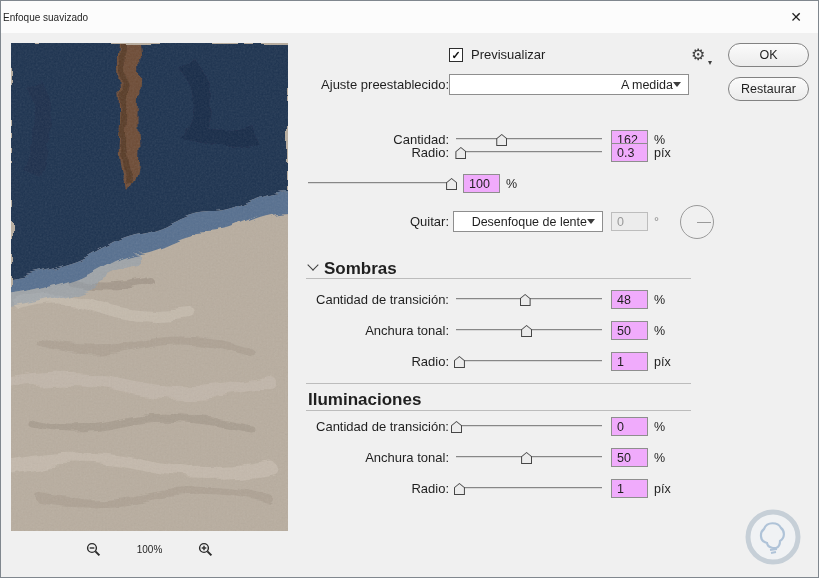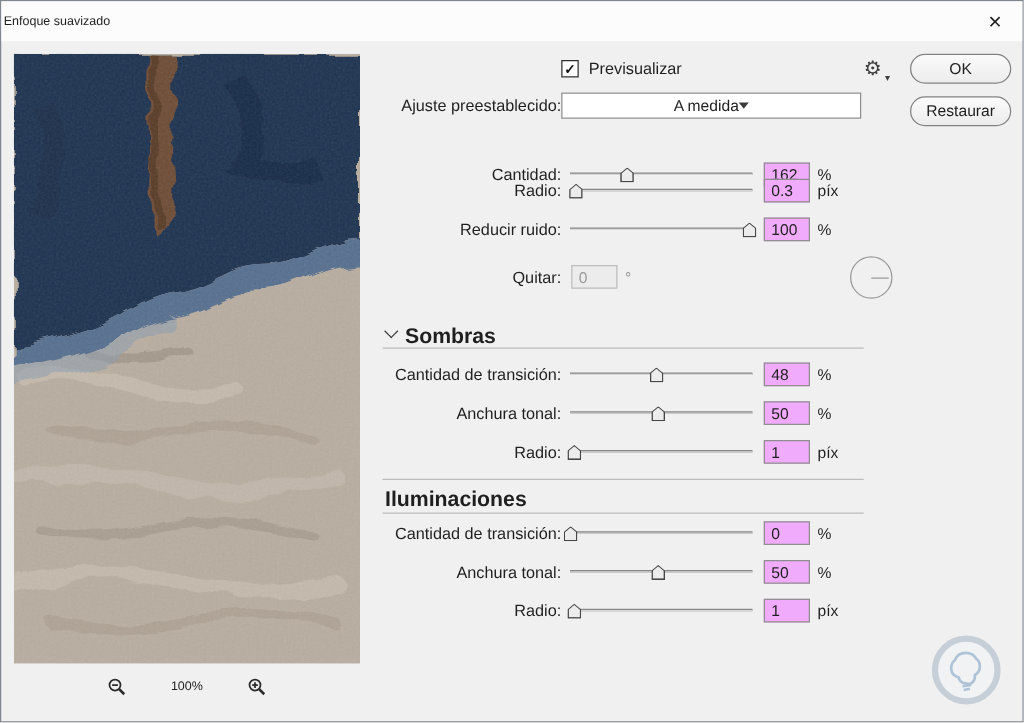--- a/index.html
+++ b/index.html
@@ -21,21 +21,21 @@
   .thumb{position:absolute;top:5px;width:11px;height:12px;background:#464646;
     clip-path:polygon(50% 0,100% 38%,100% 100%,0 100%,0 38%)}
   .thumb::after{content:"";position:absolute;inset:1px;background:#ececec;
     clip-path:polygon(50% 0,100% 38%,100% 100%,0 100%,0 38%)}
   .valbox{width:37px;height:19px;margin-left:9px;border:1px solid #8e8e8e;background:#f0abfc;
     font:12.5px "Liberation Sans",sans-serif;padding:0 2px 0 5px;color:#1f1f1f;flex:none}
   .valbox.disabled{background:#ececec;color:#9a9a9a;border-color:#bdbdbd}
   .unit{margin-left:6px;font-size:12.5px}
   .unit.muted{color:#8a8a8a}
   .select{height:21px;border:1px solid #8e8e8e;background:#fff;display:flex;align-items:center;
-    justify-content:center;font-size:12.5px;padding:0 7px;cursor:pointer;flex:none}
+    justify-content:flex-end;font-size:12.5px;padding:0 7px;cursor:pointer;flex:none}
   .caret{width:0;height:0;border-left:4px solid transparent;border-right:4px solid transparent;border-top:5px solid #3c3c3c}
   .sectionline{position:absolute;left:305px;width:385px;height:1px;background:#bcbcbc}
   .secheader{position:absolute;font-size:17px;font-weight:bold}
   .chev{position:absolute;width:8px;height:8px;border-right:1.7px solid #3f3f3f;border-bottom:1.7px solid #3f3f3f;
     transform:rotate(45deg);cursor:pointer}
   .btn{position:absolute;left:727px;width:81px;height:24px;border:1px solid #828282;border-radius:12px;
     background:linear-gradient(#fbfbfb,#ececec);font-size:12.5px;display:flex;align-items:center;justify-content:center;cursor:pointer}
   .checkbox{position:absolute;left:448px;top:47px;width:14px;height:14px;border:1.6px solid #2e2e2e;background:#fff;
     display:flex;align-items:center;justify-content:center;font-size:11px;font-weight:bold;color:#111;cursor:pointer}
   .chklabel{position:absolute;left:470px;top:46px;font-size:13px}
@@ -149,31 +149,34 @@
     <span class="lbl">Radio:</span>
     <div class="slider">
       <div class="track"></div>
       <div class="thumb" style="left: calc(3% - 5px);"></div>
     </div>
     <input class="valbox" readonly="" value="0.3" style="">
     <span class="unit">píx</span>
   </div>
 
   <div class="row" style="top:172px">
-    <span class="lbl">Reducir ruido:</span>
     <div class="slider">
       <div class="track"></div>
       <div class="thumb" style="left: calc(98% - 5px);"></div>
     </div>
     <input class="valbox" readonly="" value="100" style="">
     <span class="unit">%</span>
   </div>
 
   <div class="row" style="top:210px">
     <span class="lbl">Quitar:</span>
+    <div class="select" style="width:150px;margin-left:4px">
+      <span>Desenfoque de lente</span>
+      <span class="caret"></span>
+    </div>
     <input class="valbox disabled" readonly="" style="margin-left: 8px;" value="0">
     <span class="unit muted">°</span>
   </div>
   <div class="dial">
       <div class="dial-line"></div>
     </div>
 
   <span class="chev" style="left:308px;top:260px"></span>
   <span class="secheader" style="left:323px;top:258px">Sombras</span>
   <div class="sectionline" style="top:277px"></div>

